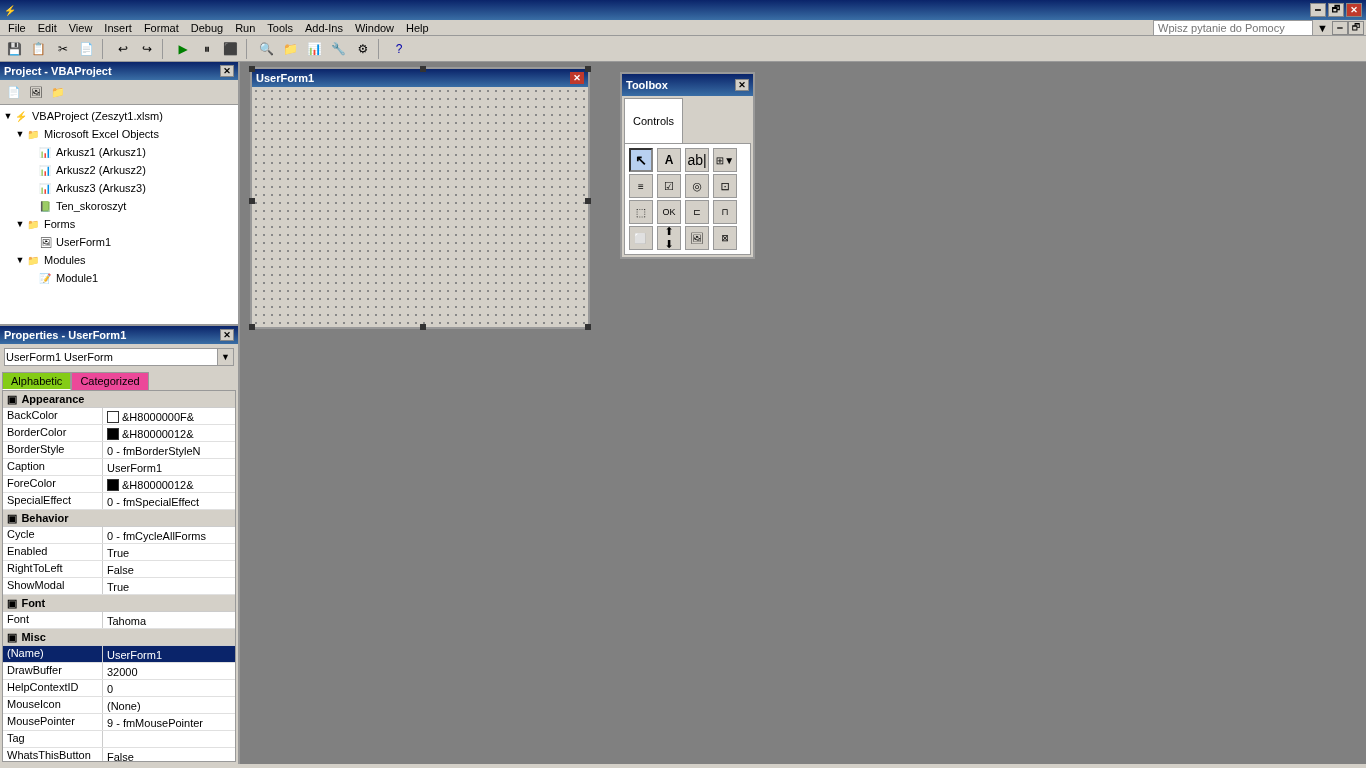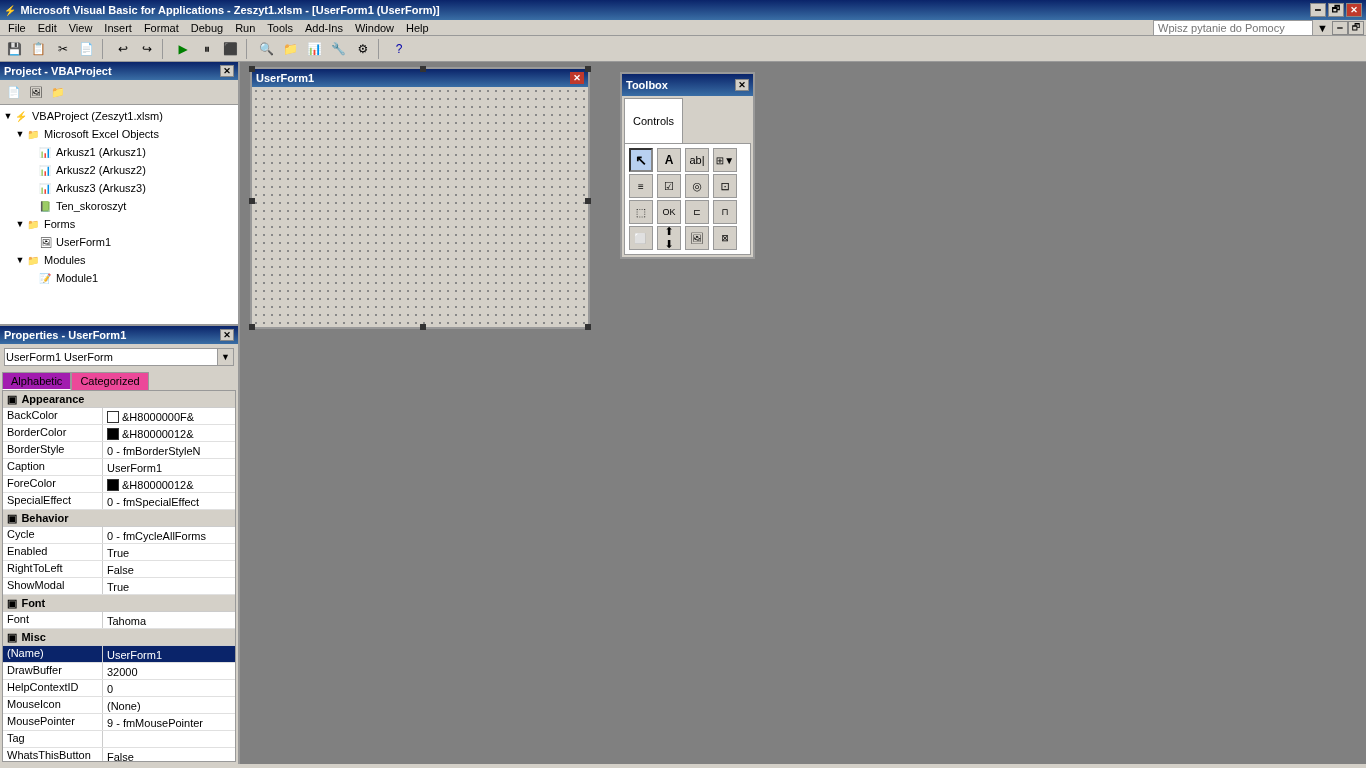--- a/index.html
+++ b/index.html
@@ -194,21 +194,21 @@
     }
     .props-tab {
       padding: 2px 8px;
       border: 1px solid #999;
       background: #ec4899;
       cursor: pointer;
       font-size: 11px;
       border-bottom: none;
     }
     .props-tab.active {
-      background: #a21caf;
+      background: #84cc16;
       border-bottom: 1px solid white;
       position: relative;
       z-index: 1;
     }
     .props-grid {
       flex: 1;
       overflow-y: auto;
       background: white;
       border: 1px solid #999;
       margin: 0 2px 2px 2px;
@@ -352,21 +352,20 @@
       display: flex; align-items: center; justify-content: center;
       cursor: pointer;
       font-size: 12px;
     }
   </style>
 </head>
 <body>
 
 <div class="title-bar">
   <span style="font-size:10px;margin-right:4px;">⚡</span>
-  <span>Microsoft Visual Basic for Applications - Zeszyt1.xlsm - [UserForm1 (UserForm)]</span>
   <div class="title-bar-controls">
     <div class="title-btn">🗕</div>
     <div class="title-btn">🗗</div>
     <div class="title-btn close">✕</div>
   </div>
 </div>
 
 <div class="menu-bar">
   <span class="menu-item">File</span>
   <span class="menu-item">Edit</span>
@@ -630,21 +629,21 @@
       <div class="toolbox-title">
         <span>Toolbox</span>
         <div class="toolbox-close">✕</div>
       </div>
       <div class="toolbox-tabs">
         <div class="toolbox-tab">Controls</div>
       </div>
       <div class="toolbox-body">
         <div class="tool-btn" title="Select Objects" style="font-size:14px;font-weight:bold; background: #b8d0f0; border: 2px inset #888;">↖</div>
         <div class="tool-btn" title="Label" style="font-weight:bold;">A</div>
-        <div class="tool-btn" title="TextBox" style="font-size:11px;">ab|</div>
+        <div class="tool-btn" title="TextBox" style="font-size:14px;">ab|</div>
         <div class="tool-btn" title="ComboBox" style="font-size:10px;">⊞▼</div>
         <div class="tool-btn" title="ListBox" style="font-size:10px;">≡</div>
         <div class="tool-btn" title="CheckBox" style="font-size:11px;">☑</div>
         <div class="tool-btn" title="OptionButton" style="font-size:11px;">◎</div>
         <div class="tool-btn" title="ToggleButton" style="font-size:11px;">⊡</div>
         <div class="tool-btn" title="Frame" style="font-size:11px;">⬚</div>
         <div class="tool-btn" title="CommandButton" style="font-size:9px;">OK</div>
         <div class="tool-btn" title="TabStrip" style="font-size:9px;">⊏</div>
         <div class="tool-btn" title="MultiPage" style="font-size:9px;">⊓</div>
         <div class="tool-btn" title="ScrollBar" style="font-size:10px;">⬜</div>

